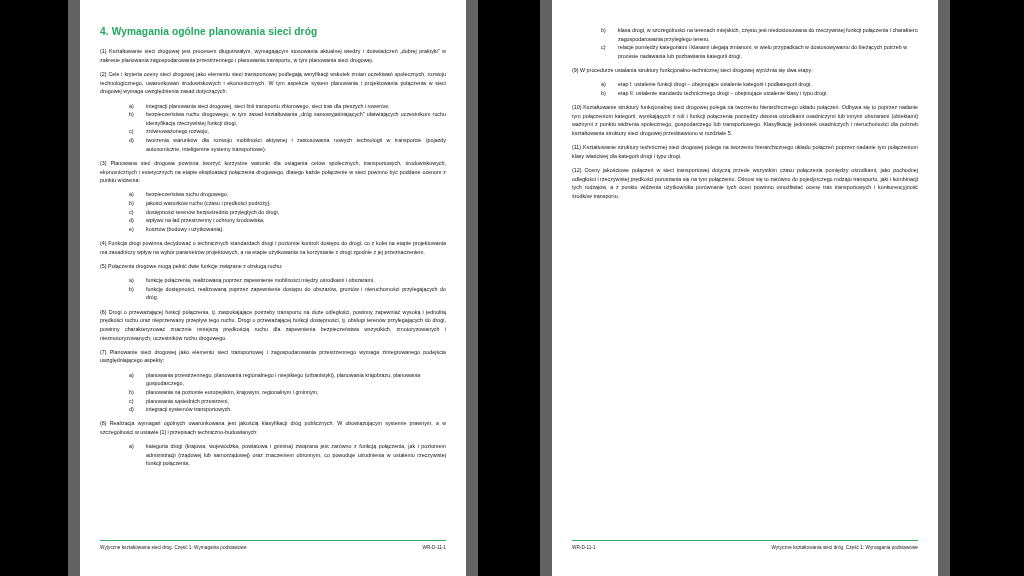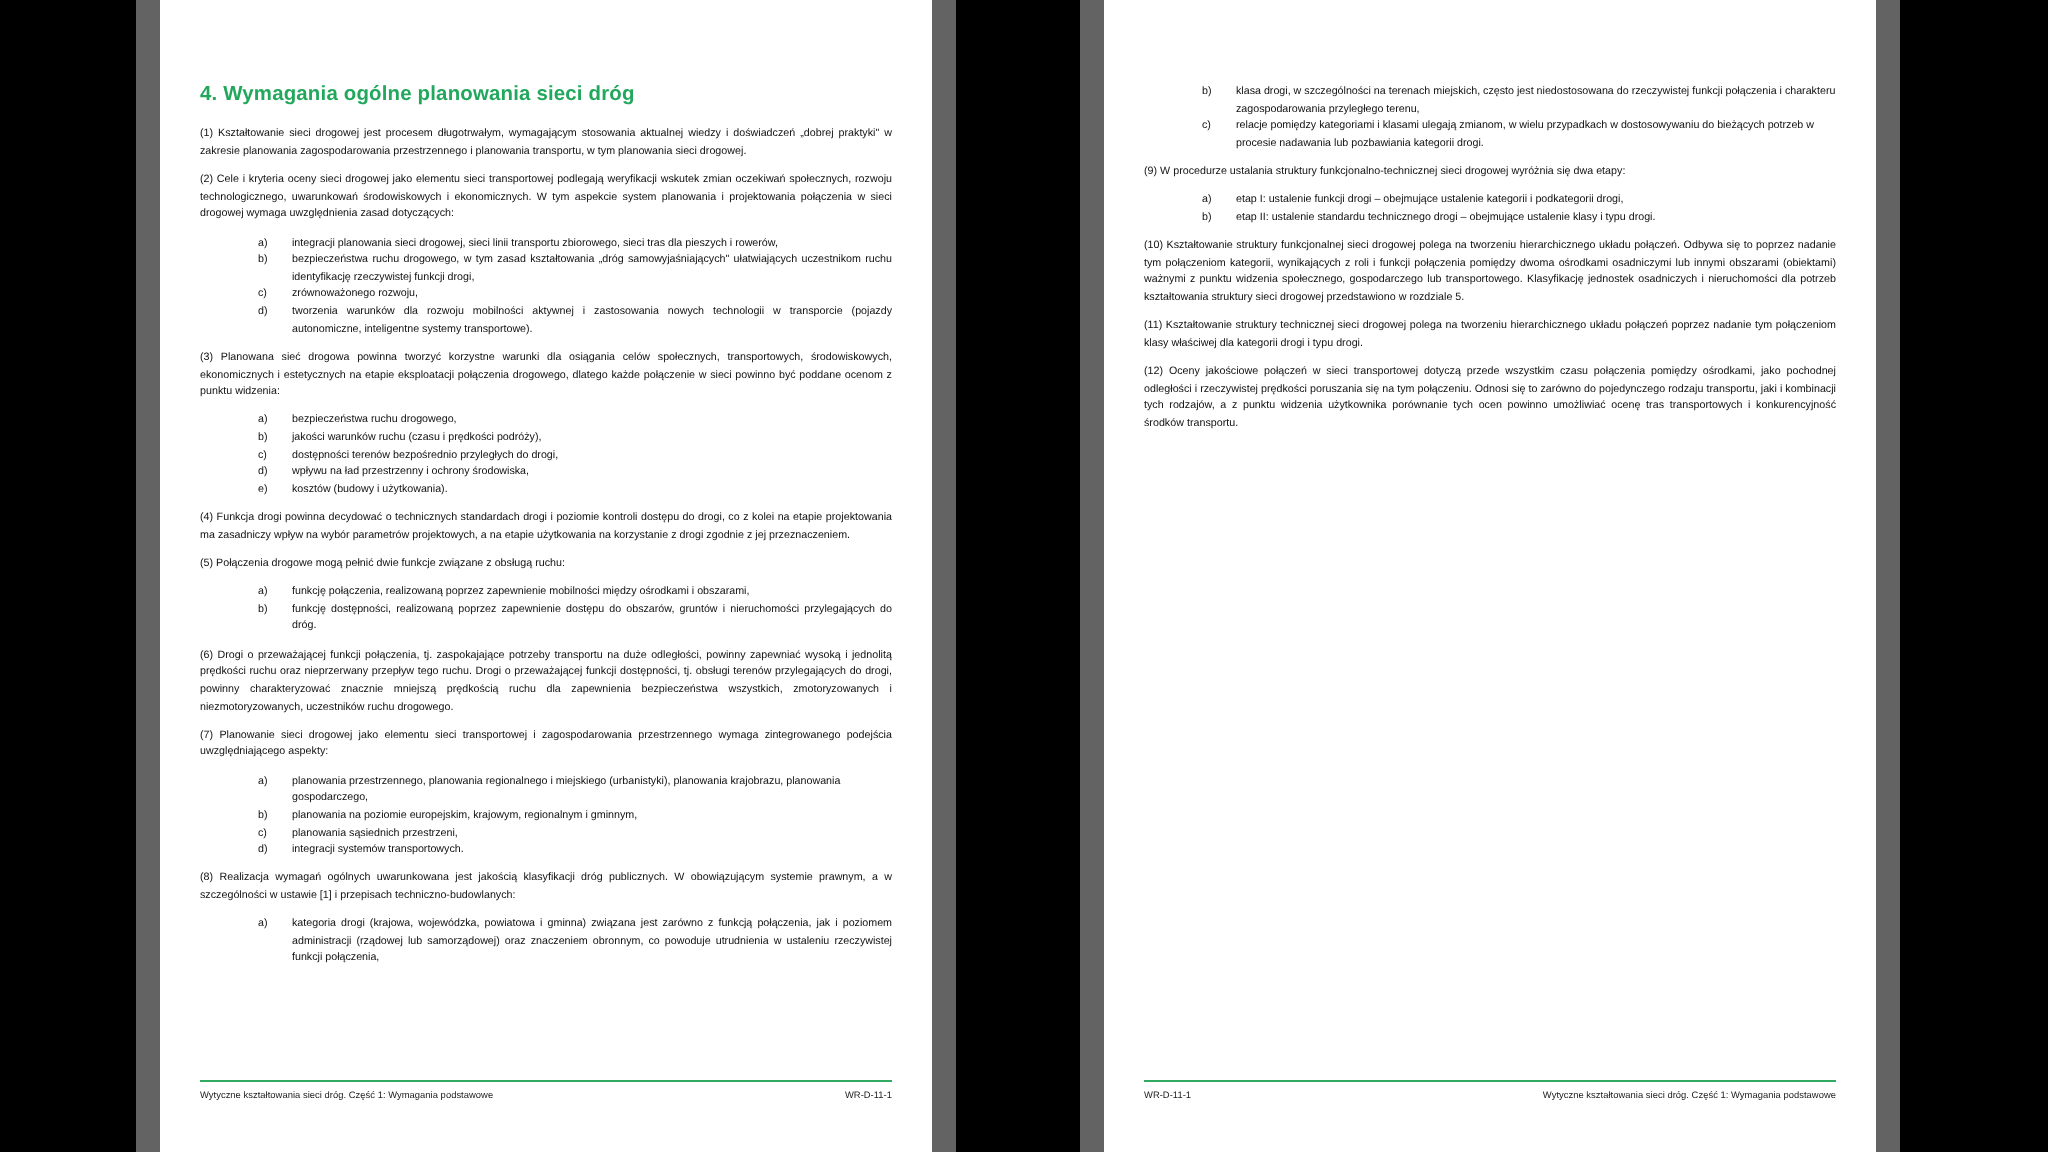--- a/index.html
+++ b/index.html
@@ -45,21 +45,20 @@
     flex: 0 0 auto;
   }
 
   .content {
     position: absolute;
     left: 20px;
     right: 20px;
     top: 14px;
     bottom: 44px;
     overflow: hidden;
-    margin-top: 16px;
   }
 
   .page-left .content { top: 26px; }
   .page-right .content { top: 26px; }
 
   h1.doc-heading {
     color: #22a85c;
     font-size: 10.2px;
     font-weight: bold;
     margin: 0 0 9px 0;

